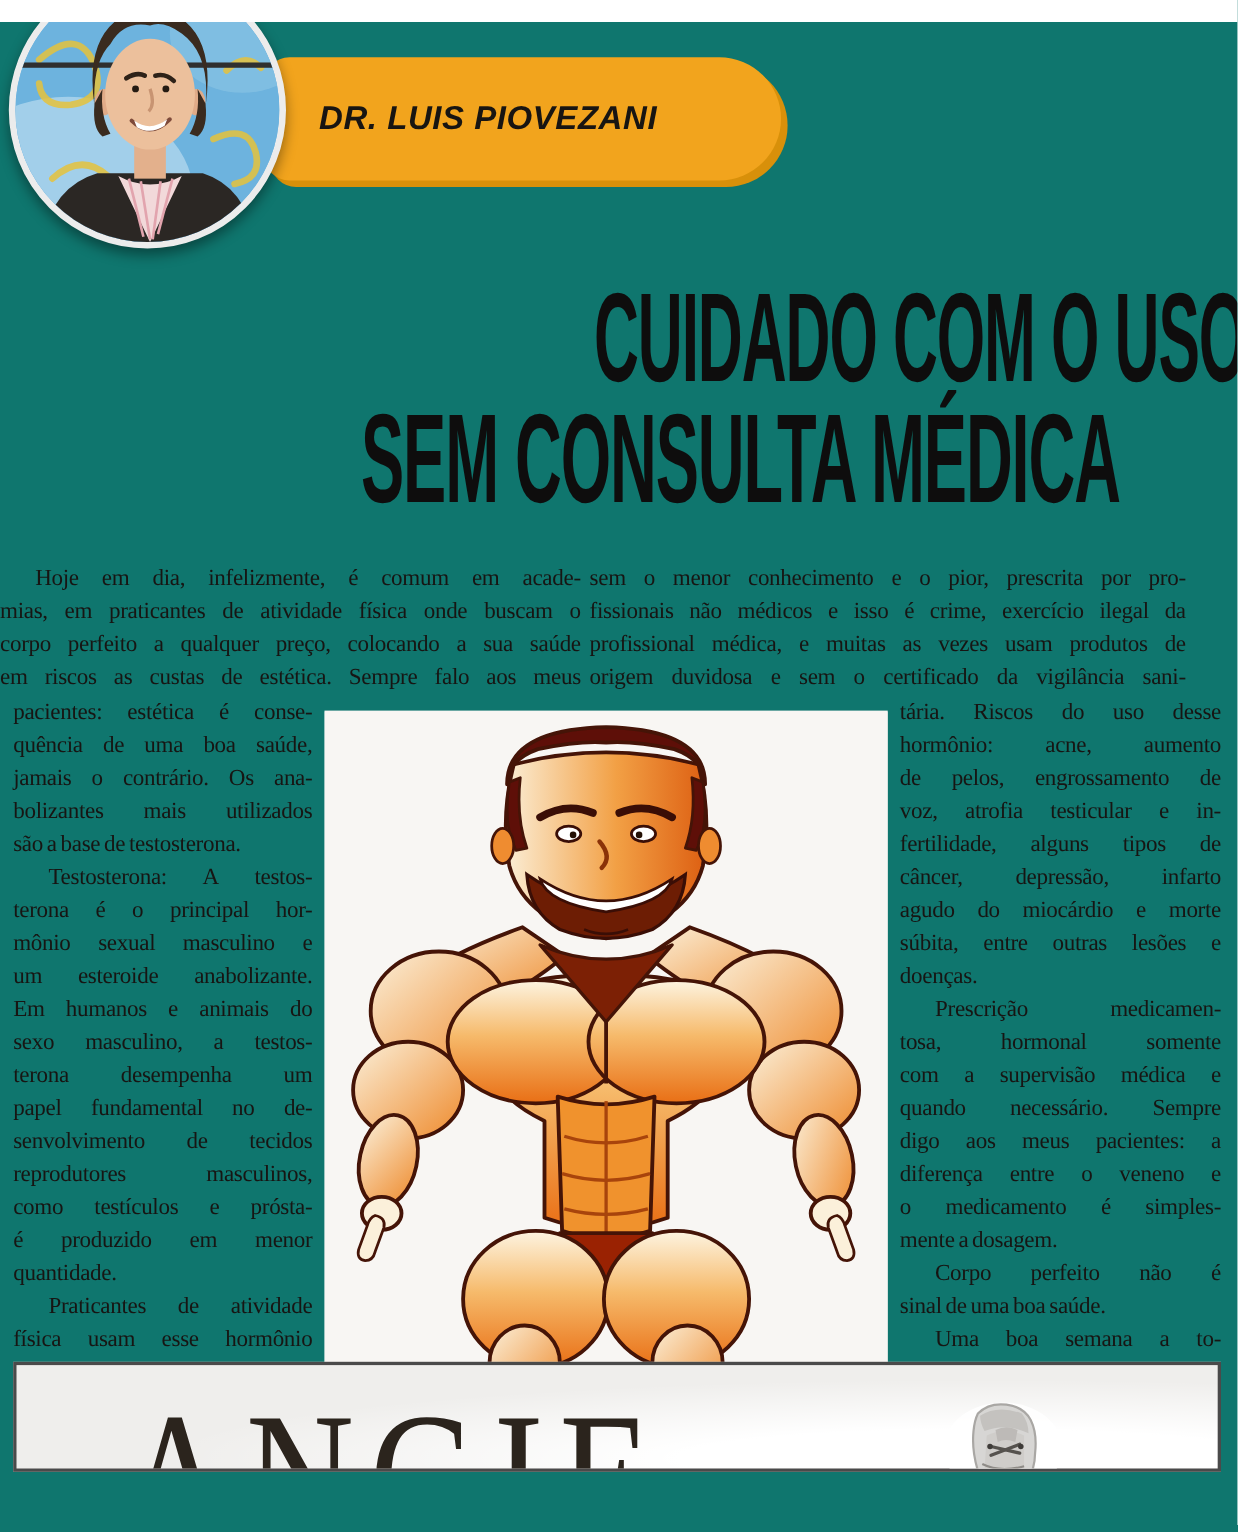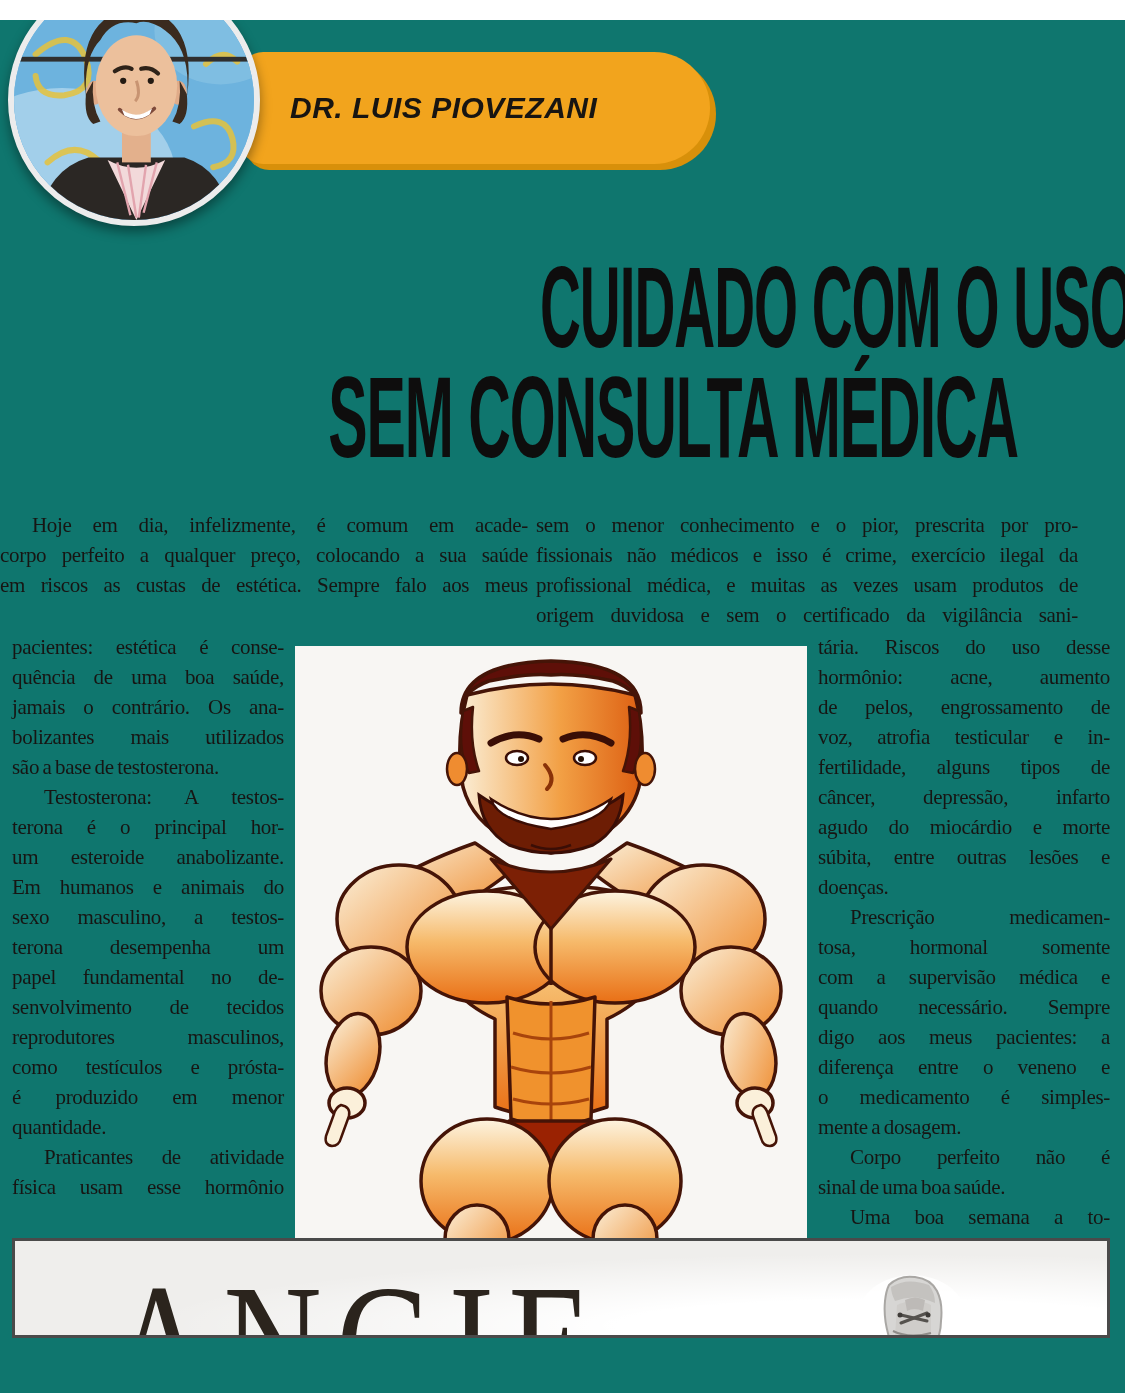--- a/index.html
+++ b/index.html
@@ -100,37 +100,39 @@
   </header>
 
   <h1 class="headline">
     <div class="hrow"><span class="hl" style="transform: scaleX(0.4918);">CUIDADO COM O USO DE HORMÔNIOS</span></div>
     <div class="hrow"><span class="hl" style="transform: scaleX(0.5125);">SEM CONSULTA MÉDICA</span></div>
   </h1>
 
   <section>
     <div class="col wideL">
         <div class="tl j i">Hoje em dia, infelizmente, é comum em acade-</div>
+        <div class="tl j">mias, em praticantes de atividade física onde buscam o</div>
         <div class="tl j">corpo perfeito a qualquer preço, colocando a sua saúde</div>
         <div class="tl j">em riscos as custas de estética. Sempre falo aos meus</div>
       </div>
     <div class="col wideR">
         <div class="tl j">sem o menor conhecimento e o pior, prescrita por pro-</div>
         <div class="tl j">fissionais não médicos e isso é crime, exercício ilegal da</div>
         <div class="tl j">profissional médica, e muitas as vezes usam produtos de</div>
         <div class="tl j">origem duvidosa e sem o certificado da vigilância sani-</div>
       </div>
     <div class="col narL">
         <div class="tl j">pacientes: estética é conse-</div>
         <div class="tl j">quência de uma boa saúde,</div>
         <div class="tl j">jamais o contrário. Os ana-</div>
         <div class="tl j">bolizantes mais utilizados</div>
         <div class="tl">são a base de testosterona.</div>
         <div class="tl j i">Testosterona: A testos-</div>
         <div class="tl j">terona é o principal hor-</div>
+        <div class="tl j">mônio sexual masculino e</div>
         <div class="tl j">um esteroide anabolizante.</div>
         <div class="tl j">Em humanos e animais do</div>
         <div class="tl j">sexo masculino, a testos-</div>
         <div class="tl j">terona desempenha um</div>
         <div class="tl j">papel fundamental no de-</div>
         <div class="tl j">senvolvimento de tecidos</div>
         <div class="tl j">reprodutores masculinos,</div>
         <div class="tl j">como testículos e prósta-</div>
         <div class="tl j">é produzido em menor</div>
         <div class="tl">quantidade.</div>

